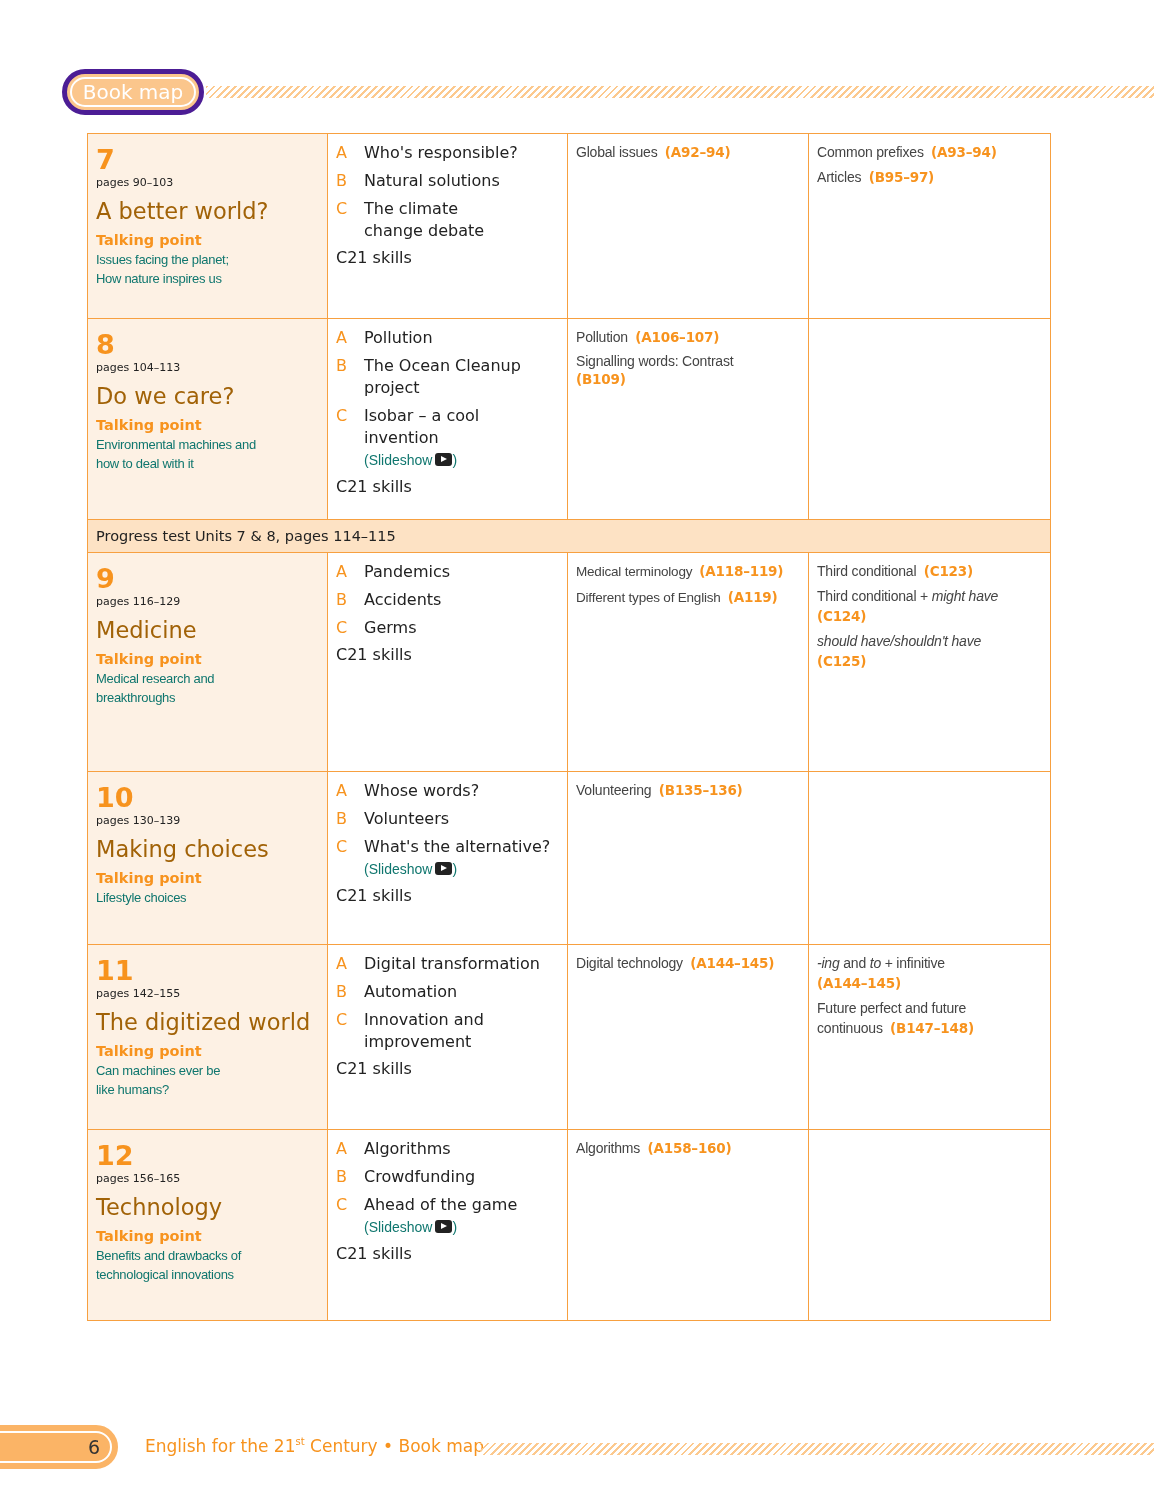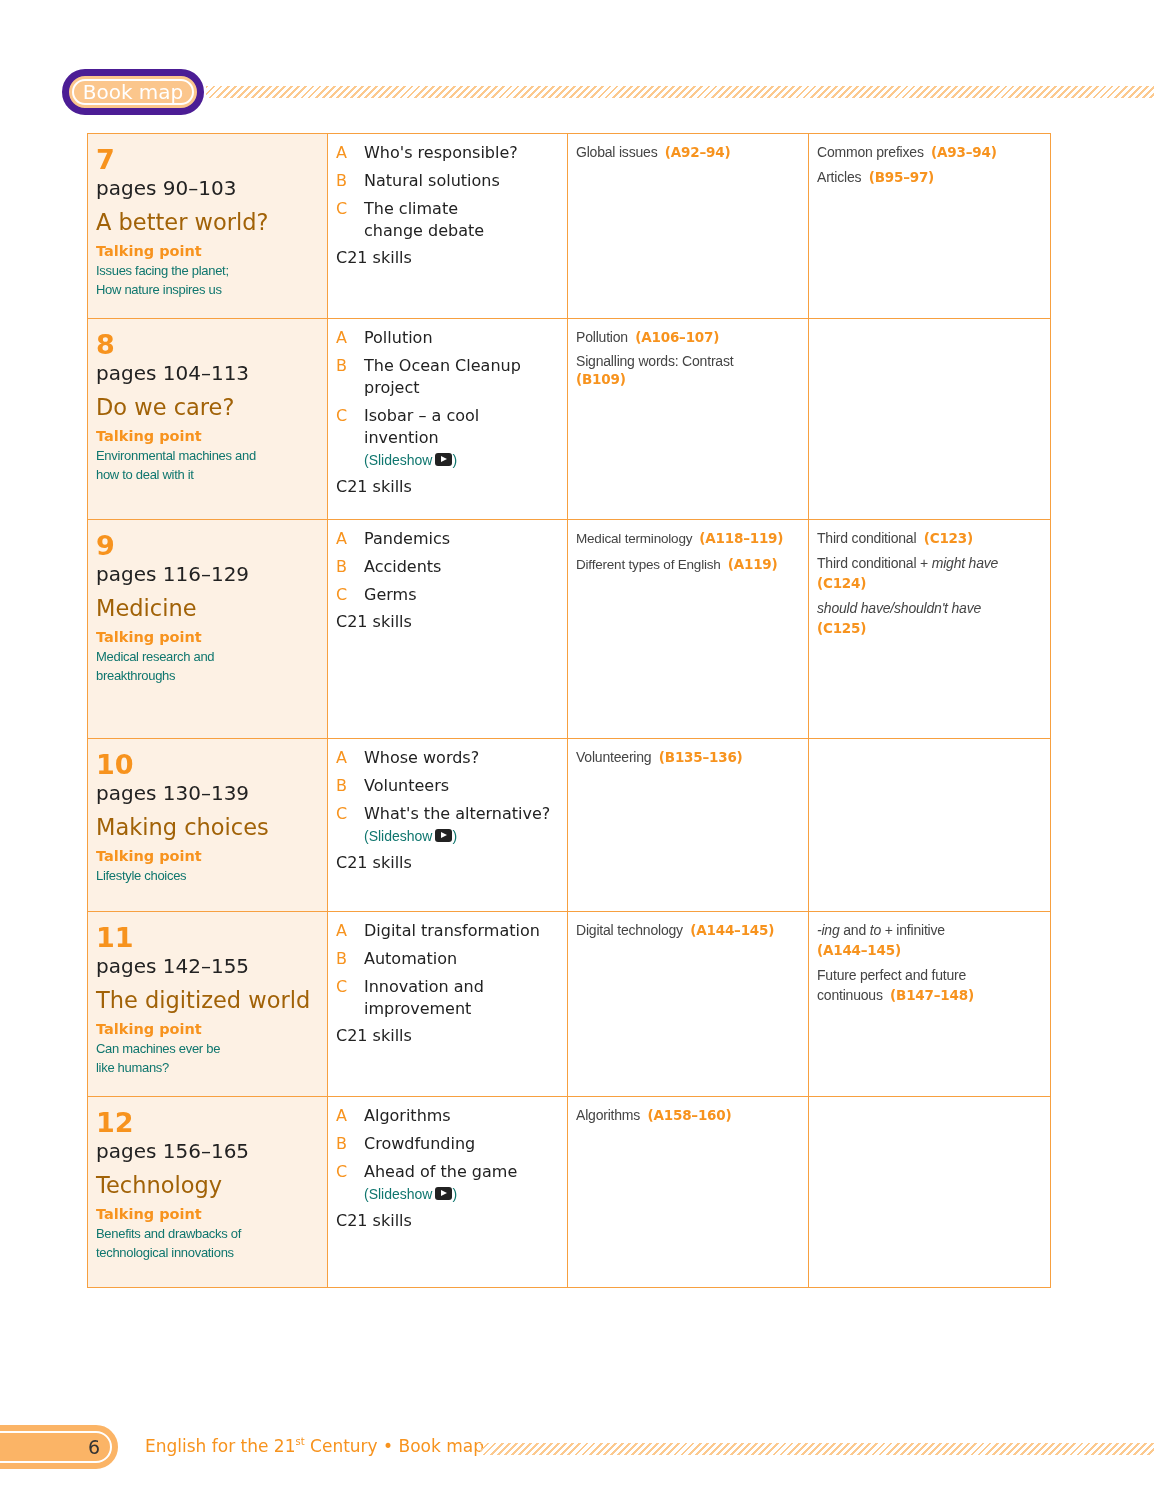--- a/index.html
+++ b/index.html
@@ -2,21 +2,21 @@
 <html><head>
 <meta charset="utf-8">
 <style>
   * { box-sizing: border-box; margin: 0; padding: 0; }
   body {
     width: 1154px; height: 1500px; background: #ffffff; position: relative;
     font-family: "Liberation Sans", sans-serif; color: #222; overflow: hidden;
   }
   .header-pill {
     position: absolute; left: 62px; top: 69px; width: 142px; height: 46px;
-    border-radius: 23px; background: #fbc68c; border: 7px solid #4c1d95;
+    border-radius: 23px; background: #fbc68c; border: 5px solid #4c1d95;
   }
   .header-pill-inner {
     position: absolute; left: 3px; top: 3px; right: 3px; bottom: 3px;
     border: 2px solid #fff; border-radius: 18px;
     display: flex; align-items: center; justify-content: center;
     color: #fff; font-size: 20px; font-family: "DejaVu Sans", sans-serif;
   }
   .hatch {
     position: absolute; height: 12px;
     background: repeating-linear-gradient(135deg, #fcc98e 0 2px, transparent 2px 5px);
@@ -30,21 +30,21 @@
   }
   table.map td {
     border: 1.5px solid #f7a040; vertical-align: top; padding: 8px 8px 8px 8px;
   }
   td.unit { background: #fdf1e4; padding-left: 9px; }
   td.progress {
     background: #fde2c4; font-size: 14.5px; padding: 5px 8px; color: #222;
     font-family: "DejaVu Sans", sans-serif;
   }
   .unit-num { font-size: 27px; font-weight: bold; color: #f7931e; line-height: 28px; margin-top: 4px; font-family: "DejaVu Sans", sans-serif; }
-  .unit-pages { font-size: 20px; color: #222; margin-top: 2px; font-family: "DejaVu Sans", sans-serif; }
+  .unit-pages { font-size: 11px; color: #222; margin-top: 2px; font-family: "DejaVu Sans", sans-serif; }
   .unit-title { font-size: 22.5px; color: #a16207; margin-top: 9px; font-family: "DejaVu Sans", sans-serif; }
   .tp-label { font-size: 14.5px; color: #f7931e; margin-top: 8px; font-family: "DejaVu Sans", sans-serif; font-weight: bold; }
   .tp-text { font-size: 13px; color: #0f766e; line-height: 19px; margin-top: 2px; letter-spacing: -0.3px; }
 
   .lesson { display: flex; font-size: 16px; margin-bottom: 6px; line-height: 22px; font-family: "DejaVu Sans", sans-serif; }
   .lesson .letter { width: 28px; color: #f7931e; flex: none; }
   .lesson .ltext { color: #222; }
   .slideshow { font-size: 14px; color: #0f766e; font-family: "Liberation Sans", sans-serif; display: block; }
   .play {
     display: inline-block; width: 17px; height: 13px; background: #222;
@@ -153,20 +153,23 @@
           </div>
         <div class="skills">C21 skills</div>
       </td>
       <td>
         <div class="entry"><span>Pollution</span>&nbsp; <span class="ref">(A106–107)</span></div>
         <div class="entry" style="line-height:18px"><span>Signalling words: Contrast</span><br><span class="ref">(B109)</span></div>
       </td>
       <td></td>
     </tr>
 
+    <tr style="height:29px">
+      <td colspan="4" class="progress">Progress test Units 7 &amp; 8, pages 114–115</td>
+    </tr>
 
     <tr style="height:219px">
       <td class="unit">
         <div class="unit-num">9</div>
         <div class="unit-pages">pages 116–129</div>
         <div class="unit-title">Medicine</div>
         <div class="tp-label">Talking point</div>
         <div class="tp-text">
           <div>Medical research and</div>
           <div>breakthroughs</div>

